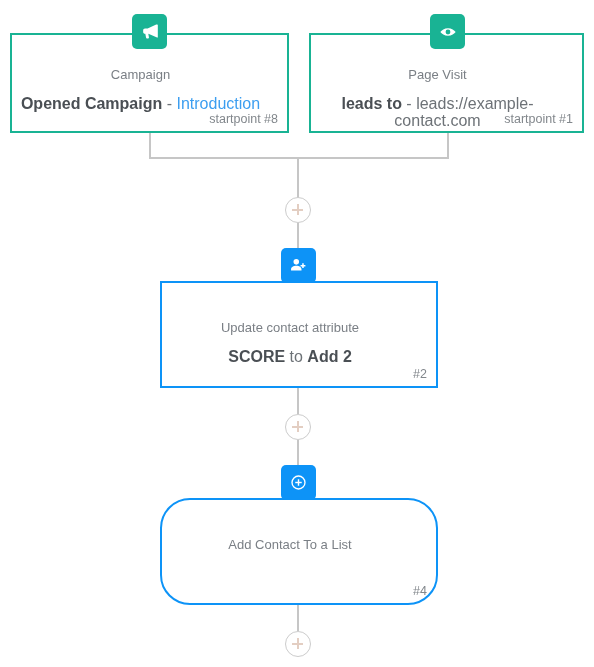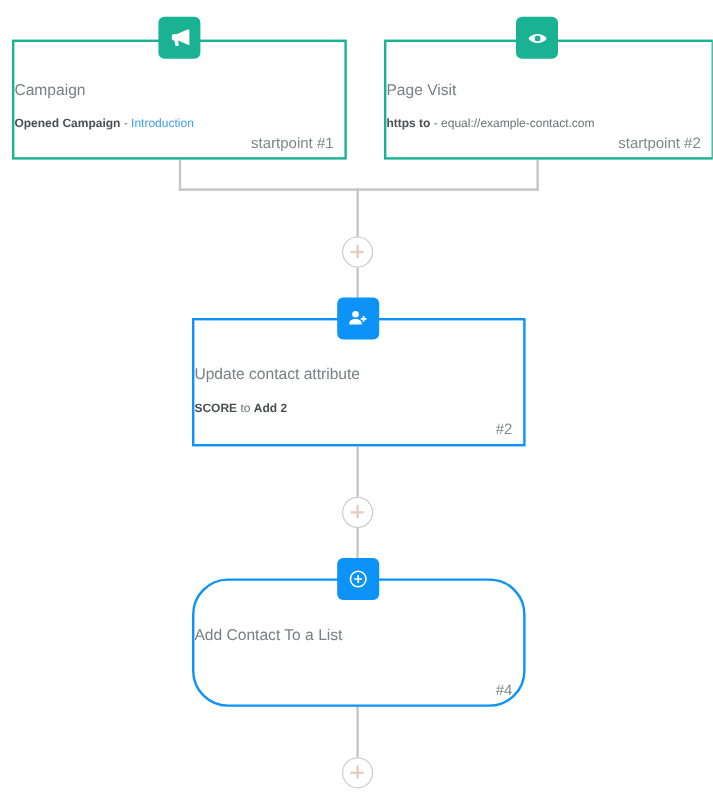--- a/index.html
+++ b/index.html
@@ -72,36 +72,37 @@
     width: 11px;
   }
 
   
   .node {
     position: absolute;
     background: #ffffff;
     box-sizing: border-box;
     border: 2px solid #19b394;
   }
-  .node.blue { border-color: #0d93f7; }
+  .node.blue { border-color: #0d93f7; margin-top: 16px; }
 
   .node-body {
     position: absolute;
     left: 0; right: 18px;
     top: 0;
     padding-top: 31px;
+    text-align: center;
   }
   .node-title {
     font-size: 13px;
     color: #7a7f85;
     line-height: 17px;
     font-weight: 400;
   }
   .node-detail {
-    font-size: 10px;
+    font-size: 16px;
     color: #4a4f54;
     line-height: 17px;
     margin-top: 12px;
     font-weight: 700;
   }
   .node-detail .reg { font-weight: 400; color: #6d7277; }
   .node-detail .link { font-weight: 400; color: #3c9ef0; }
   .node-detail .plainlink { font-weight: 400; color: #6d7277; }
 
   .node-index {
@@ -158,37 +159,37 @@
     <span class="plus-glyph"></span>
   </div>
 
   <div class="node" style="left:10px; top:33px; width:279px; height:100px;">
     <div class="node-body">
       <div class="node-title">Campaign</div>
       <div class="node-detail">
         <span>Opened Campaign</span><span class="reg"> - </span><span class="link">Introduction</span>
       </div>
     </div>
-    <div class="node-index">startpoint #1</div>
+    <div class="node-index">startpoint #8</div>
   </div>
 
   <div class="badge" style="left:132px; top:14px;">
     <svg width="19" height="19" viewBox="0 0 24 24">
       <path fill="#ffffff" d="M20.5 3.2 9.6 8.1H6.3C5 8.1 4 9.1 4 10.4v2.1c0 1.3 1 2.3 2.3 2.3h.4l1 5.1c.1.5.5.8 1 .8h1.6c.6 0 1.1-.6 1-1.2l-.8-4.7h.1l10.9 4.9c.5.2 1-.1 1-.7V3.9c0-.6-.5-.9-1-.7z"></path>
     </svg>
   </div>
 
-  <div class="node" style="left:309px; top:33px; width:275px; height:100px;margin-left:11px;">
+  <div class="node" style="left:309px; top:33px; width:275px; height:100px;">
     <div class="node-body">
       <div class="node-title">Page Visit</div>
       <div class="node-detail">
-        <span>https to</span><span class="reg"> - </span><span class="plainlink">equal://example-contact.com</span>
+        <span>leads to</span><span class="reg"> - </span><span class="plainlink">leads://example-contact.com</span>
       </div>
     </div>
-    <div class="node-index">startpoint #2</div>
+    <div class="node-index">startpoint #1</div>
   </div>
 
   <div class="badge" style="left:430px; top:14px;">
     <svg width="20" height="20" viewBox="0 0 24 24">
       <path fill="#ffffff" d="M12 7.5c-4.2 0-7.7 2.3-9.2 4.5 1.5 2.2 5 4.5 9.2 4.5s7.7-2.3 9.2-4.5C19.7 9.8 16.2 7.5 12 7.5zm0 7.4a2.9 2.9 0 1 1 0-5.8 2.9 2.9 0 0 1 0 5.8z"></path>
       <circle cx="12" cy="12" r="1.5" fill="#19b394"></circle>
     </svg>
   </div>
 
   <div class="node blue" style="left:160px; top:265px; width:278px; height:107px;">

